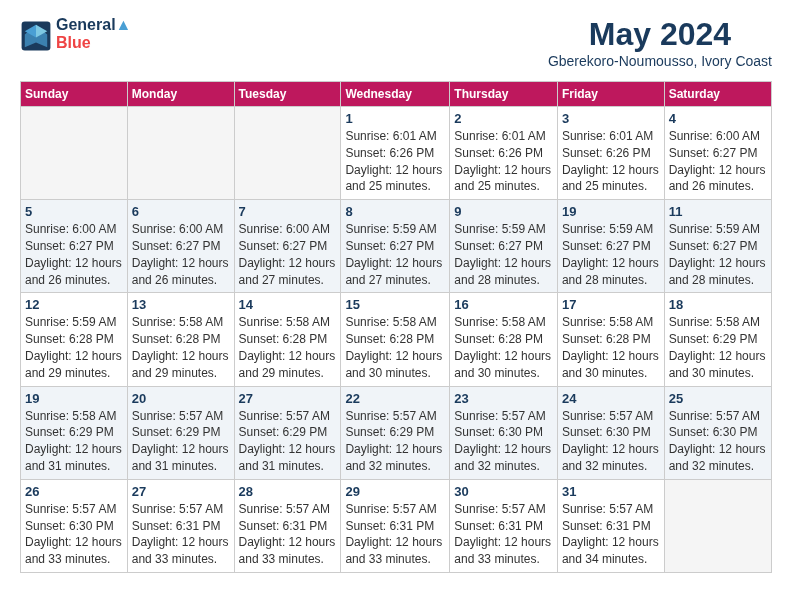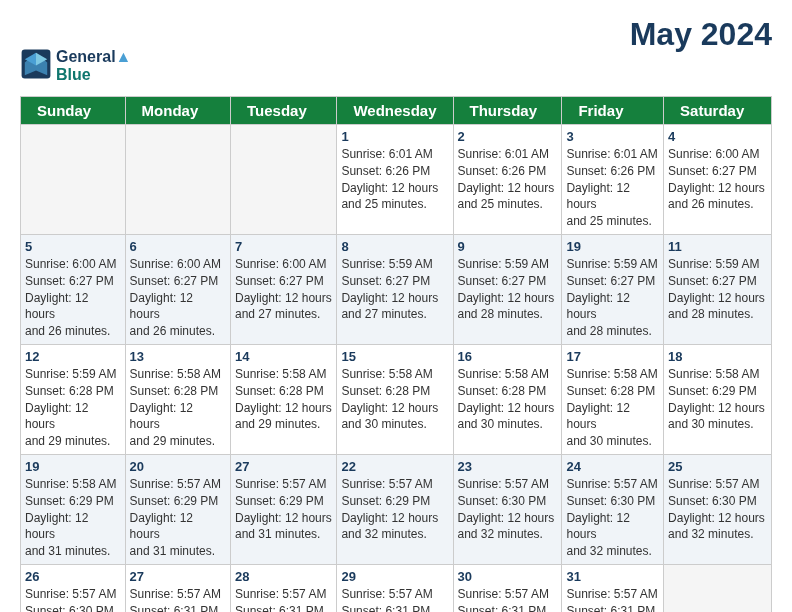--- a/index.html
+++ b/index.html
@@ -14,22 +14,21 @@
       padding: 16px 20px 20px 20px;
     }
     .header {
       display: flex;
       justify-content: space-between;
       align-items: flex-start;
       margin-bottom: 12px;
     }
     .logo {
       display: flex;
-      align-items: flex-start;
-      margin-top: 32px;
+      align-items: flex-end;
     }
     .logo-icon {
       width: 32px;
       height: 32px;
       margin-right: 4px;
     }
     .title-block {
       text-align: center;
     }
     .month-year {
@@ -40,25 +39,25 @@
     .location {
       font-size: 14px;
       color: #1a3a5c;
     }
     .calendar {
       width: 100%;
       border-collapse: collapse;
       font-size: 10.5px;
     }
     .calendar th {
-      background-color: #15803d;
+      background-color: #be185d;
       color: #fff;
-      padding: 5px 16px;
+      padding: 5px 4px;
       text-align: left;
-      font-size: 15px;
+      font-size: 12px;
       border: 1px solid #ccc;
     }
     .calendar td {
       border: 1px solid #ccc;
       vertical-align: top;
       padding: 4px 4px 4px 4px;
       width: 113px;
       min-height: 80px;
       background: #fff;
     }
@@ -90,25 +89,26 @@
   <div class="header">
     <div class="logo">
       <svg class="logo-icon" viewBox="0 0 40 40">
         <rect x="2" y="2" width="36" height="36" rx="4" fill="#1a3a5c"></rect>
         <polygon points="20,6 34,18 34,34 20,28 6,34 6,18" fill="#4a9fd4" opacity="0.7"></polygon>
         <polygon points="20,6 34,14 20,22" fill="#7ec8e3"></polygon>
         <polygon points="20,6 6,14 20,22" fill="#4a9fd4"></polygon>
       </svg>
       <div>
         <div style="font-size:16px;font-weight:bold;color:#1a3a5c;">General<span style="color:#4a9fd4;">▲</span></div>
-        <div style="font-size:16px;font-weight:bold;color:#0f766e;">Blue</div>
+        <div style="font-size:16px;font-weight:bold;color:#ef4444;">Blue</div>
       </div>
     </div>
     <div class="title-block">
       <div class="month-year">May 2024</div>
+      <div class="location">Gberekoro-Noumousso, Ivory Coast</div>
     </div>
   </div>
 
   <table class="calendar">
     <thead>
       <tr>
         <th>Sunday</th>
         <th>Monday</th>
         <th>Tuesday</th>
         <th>Wednesday</th>

